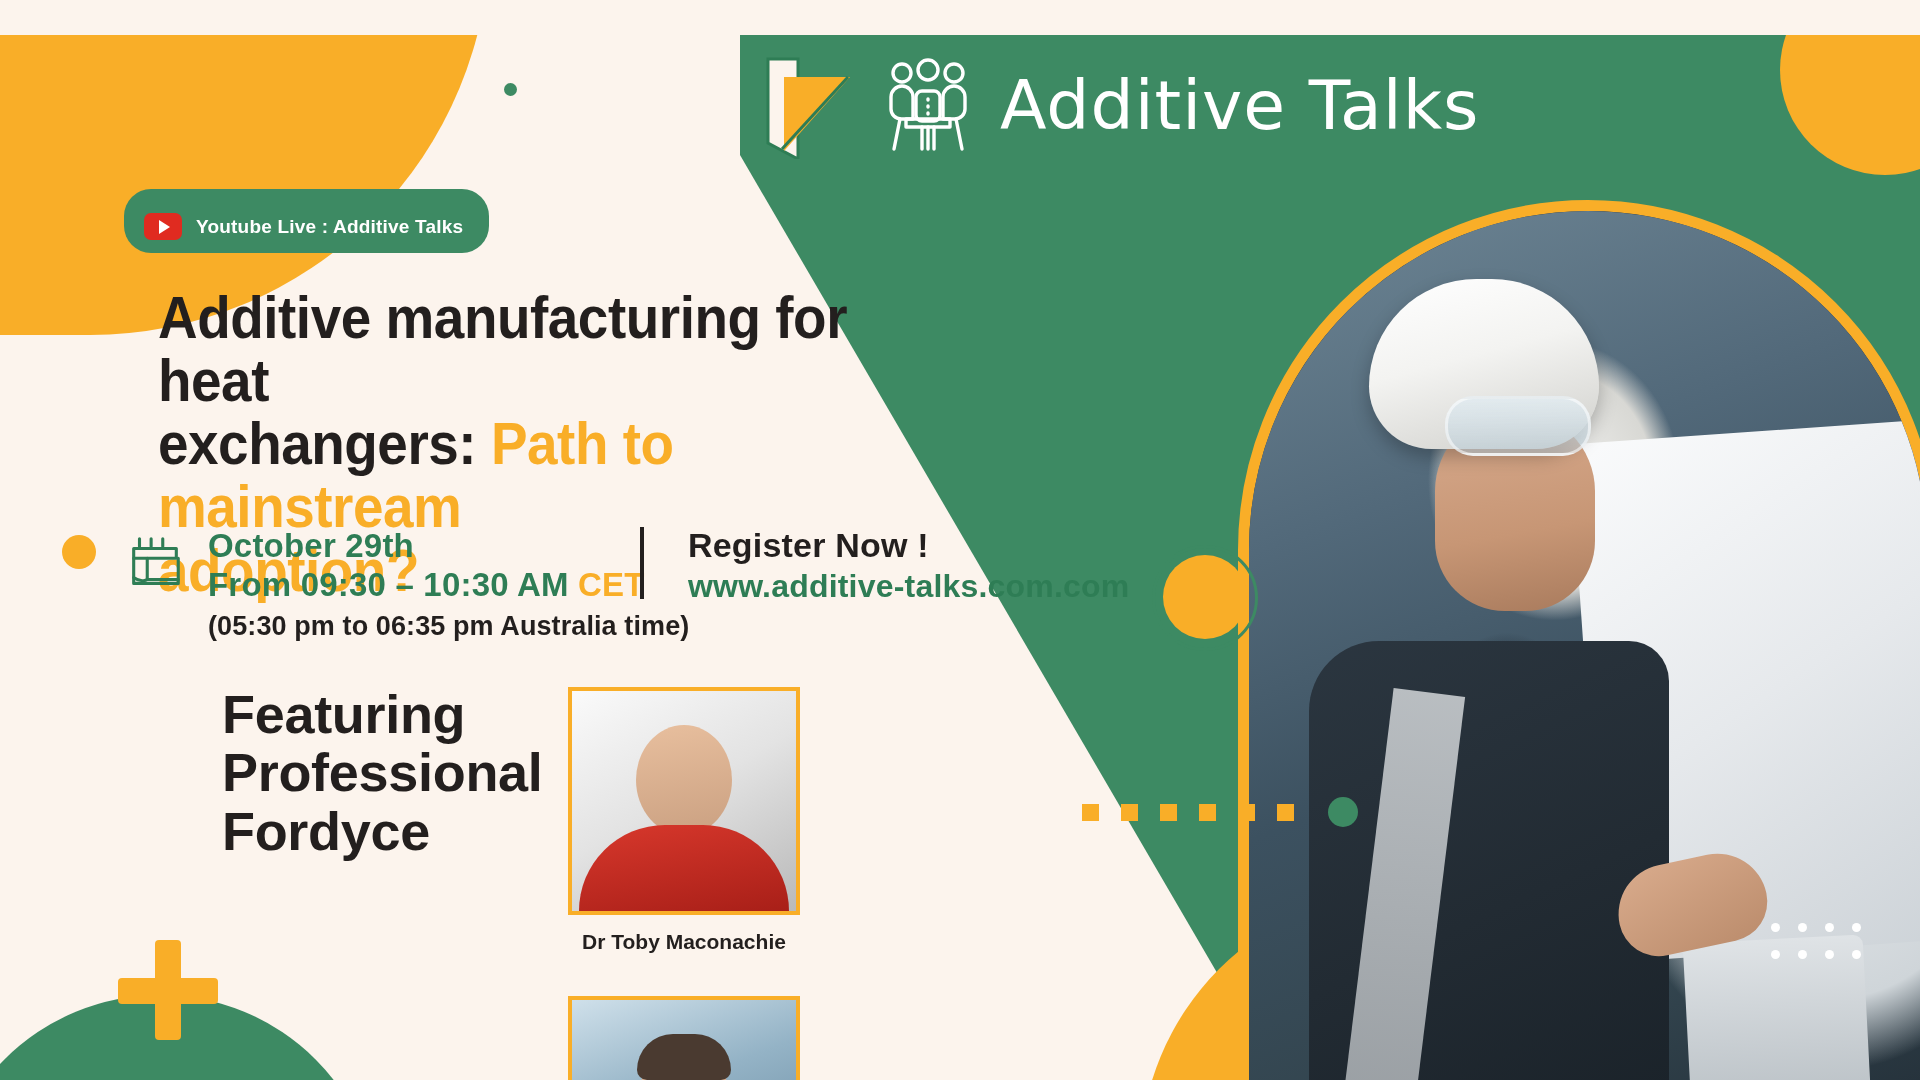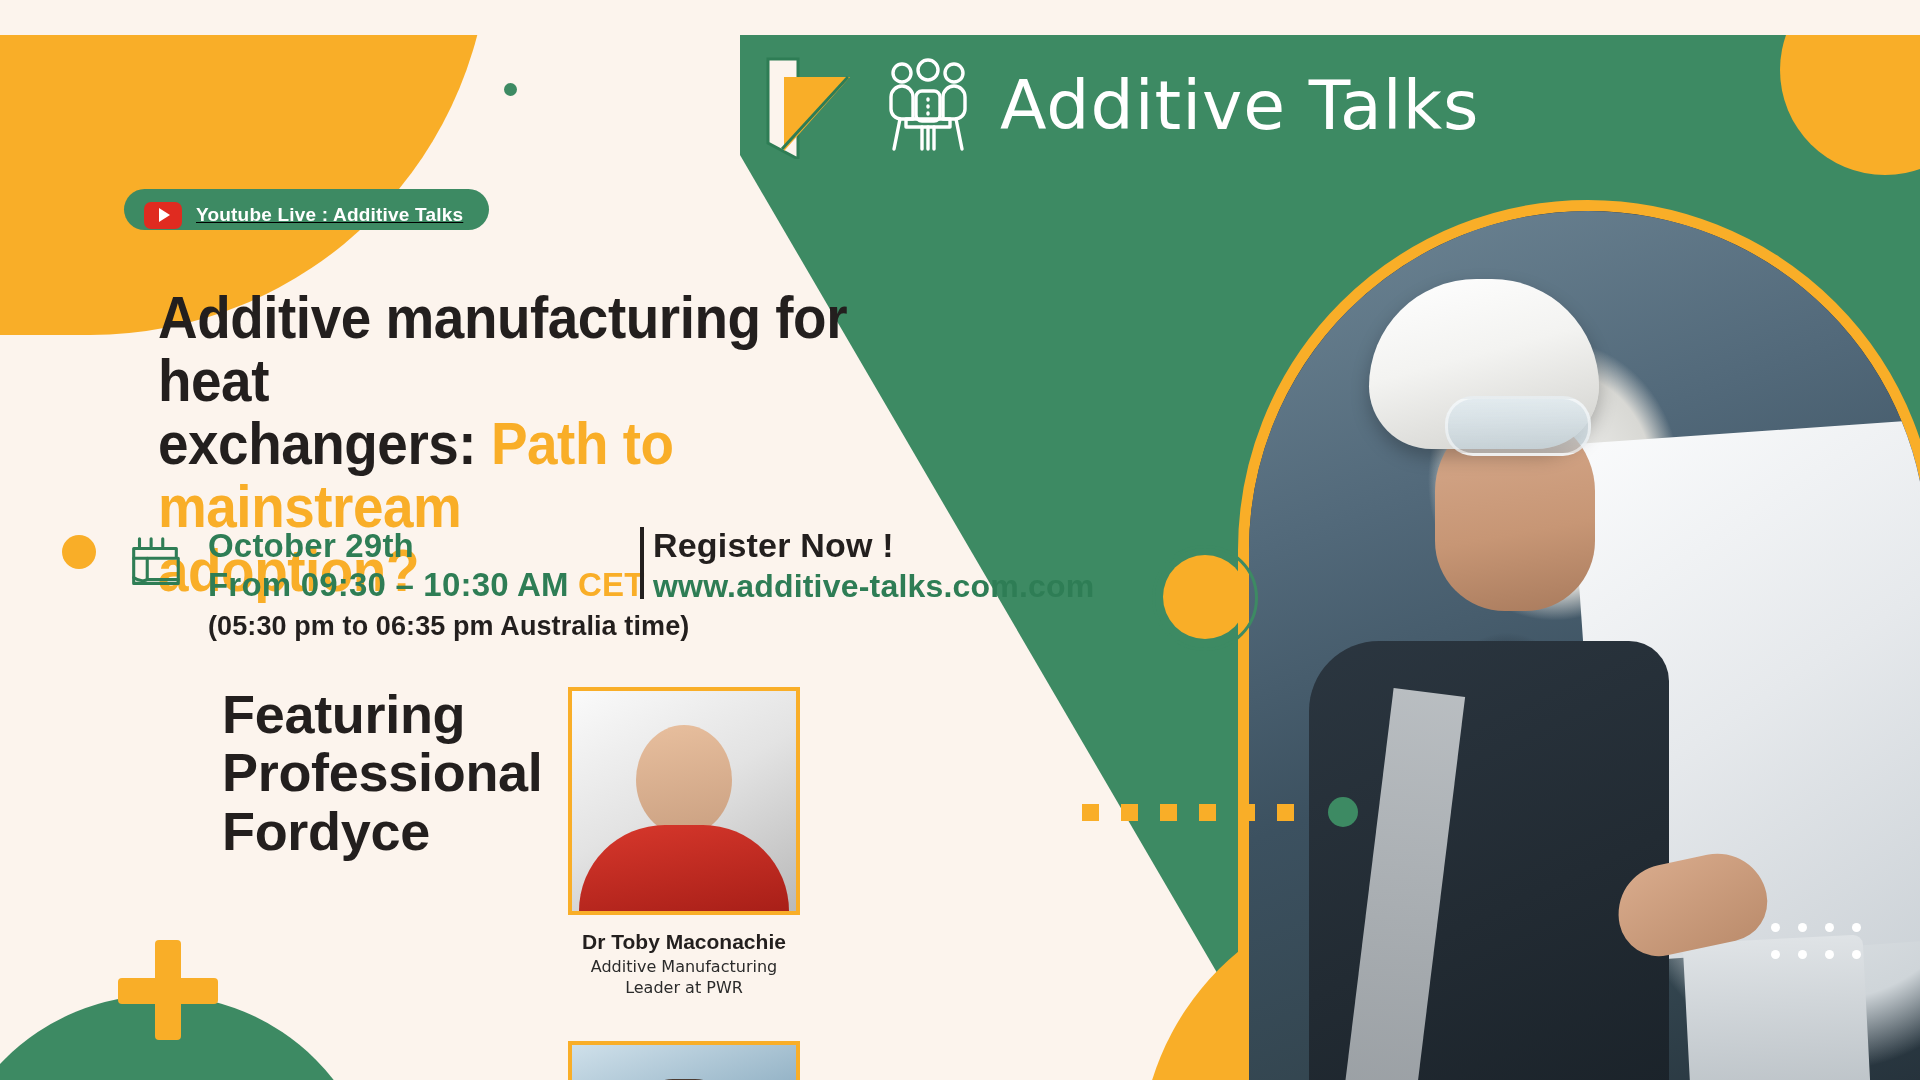--- a/index.html
+++ b/index.html
@@ -109,25 +109,24 @@
   .logo-wrap{position:absolute;left:758px;top:16px;display:flex;align-items:center;gap:22px;}
   .logo-mark{position:relative;width:98px;height:108px;}
   .logo-people{width:100px;height:100px;}
   .logo-text{
     font-size:68px;color:#ffffff;letter-spacing:1px;font-weight:400;
     font-family:"DejaVu Sans", sans-serif;white-space:nowrap;
   }
 
   
   .yt-badge{
-    position:absolute;left:124px;top:154px;height:41px;
+    position:absolute;left:124px;top:154px;height:64px;
     display:flex;align-items:center;gap:14px;
     background:#3D8A63;border-radius:27px;padding:11px 26px 0 20px;
     box-sizing:border-box;
-    text-decoration:underline;
   }
   .yt-icon{
     width:38px;height:27px;background:#E02B20;border-radius:7px;
     display:flex;align-items:center;justify-content:center;flex:0 0 auto;
   }
   .yt-icon span{
     width:0;height:0;border-left:11px solid #fff;
     border-top:7px solid transparent;border-bottom:7px solid transparent;
     margin-left:3px;
   }
@@ -150,21 +149,21 @@
   .date-row{position:absolute;left:124px;top:492px;display:flex;align-items:flex-start;gap:22px;}
   .cal-icon{width:62px;height:62px;margin-top:6px;flex:0 0 auto;}
   .date-lines{font-family:"Liberation Sans Narrow","Liberation Sans", sans-serif;}
   .date-l1{font-size:33px;font-weight:700;color:#2E7D55;line-height:1.18;letter-spacing:.2px;}
   .date-l2{font-size:33px;font-weight:700;color:#2E7D55;line-height:1.18;letter-spacing:.2px;}
   .date-l2 .cet{color:#F9AE28;}
   .date-l3{font-size:27px;font-weight:700;color:#231F1E;line-height:1.25;margin-top:5px;letter-spacing:.1px;}
 
   
   .vdivider{position:absolute;left:640px;top:492px;width:4px;height:72px;background:#231F1E;}
-  .register{position:absolute;left:653px;top:490px;font-family:"Liberation Sans Narrow","Liberation Sans", sans-serif;}
+  .register{position:absolute;left:688px;top:490px;font-family:"Liberation Sans Narrow","Liberation Sans", sans-serif;}
   .reg-title{font-size:34px;font-weight:700;color:#231F1E;line-height:1.2;letter-spacing:.2px;}
   .reg-url{font-size:32px;font-weight:700;color:#2E7D55;line-height:1.25;letter-spacing:.2px;}
 
   
   .featuring{
     position:absolute;left:222px;top:650px;
     font-family:"Liberation Sans Narrow","Liberation Sans", sans-serif;
     font-weight:700;font-size:54px;line-height:1.08;color:#231F1E;letter-spacing:-.3px;
   }
 
@@ -312,24 +311,20 @@
   </div>
 
   <div class="speakers">
 
     <div class="speaker">
       <div class="sp-photo a">
         <div class="sp-head sp-a-head"></div>
         <div class="sp-a-body"></div>
       </div>
       <div class="sp-name">Dr Toby Maconachie</div>
-      <div class="sp-role">
-        <span>Additive Manufacturing</span><br>
-        <span>Leader at PWR</span>
-      </div>
     </div>
 
     <div class="speaker">
       <div class="sp-photo b">
         <div class="sp-head sp-b-head"></div>
         <div class="sp-b-hair"></div>
         <div class="sp-b-body"></div>
       </div>
       <div class="sp-name">Ian Fordyce</div>
     </div>

